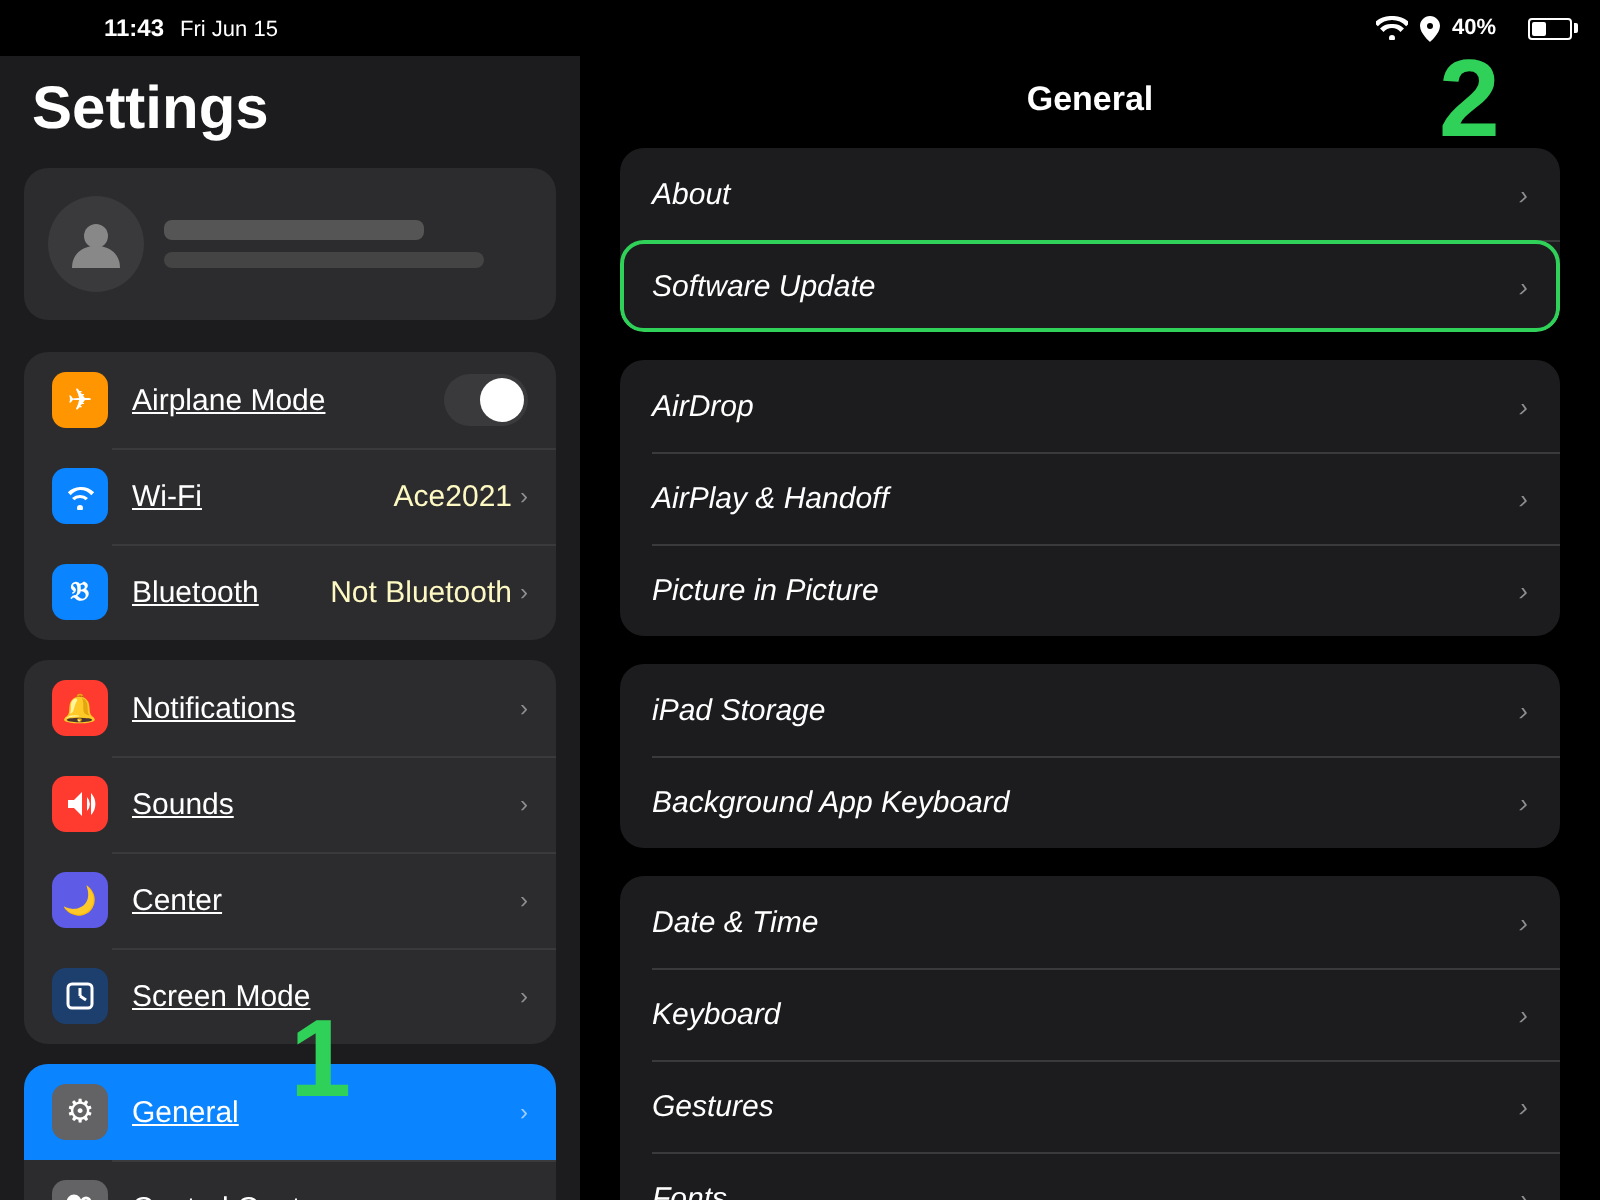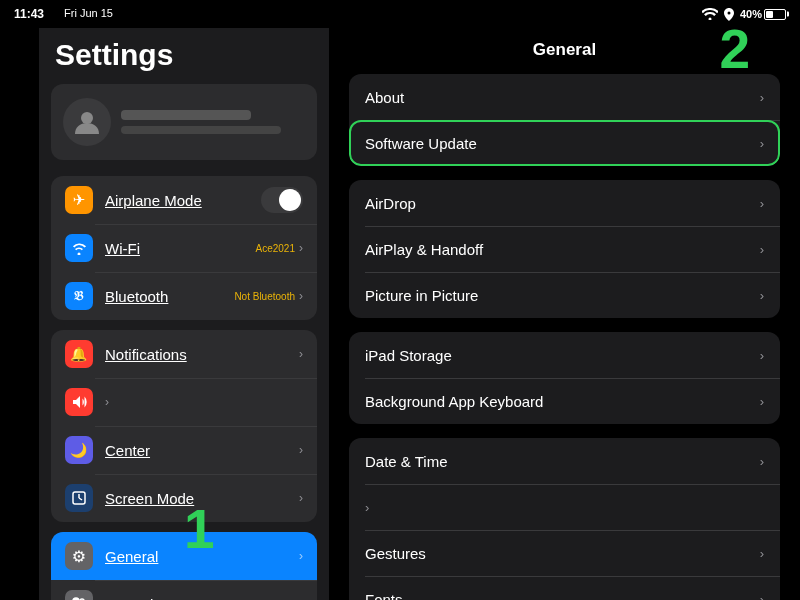--- a/index.html
+++ b/index.html
@@ -19,24 +19,24 @@
       height: 28px;
       background: #000;
       display: flex;
       align-items: center;
       justify-content: space-between;
       padding: 0 14px;
       font-size: 12px;
       font-weight: 600;
       flex-shrink: 0;
     }
-    .status-left { display: flex; gap: 20px; align-items: flex-start; }
+    .status-left { display: flex; gap: 8px; align-items: flex-end; margin-left: 38px; }
     .status-right { display: flex; gap: 6px; align-items: center; font-size: 11px; }
     .battery {
-      display: flex; align-items: center; gap: 2px;
+      display: flex; align-items: center; gap: 16px;
     }
     .battery-bar {
       width: 22px; height: 11px;
       border: 1.5px solid #fff;
       border-radius: 2px;
       position: relative;
       display: flex; align-items: center; padding: 1px;
     }
     .battery-bar::after {
       content: '';
@@ -59,21 +59,20 @@
       overflow: hidden;
     }
 
     
     .sidebar {
       width: 290px;
       background: #1c1c1e;
       flex-shrink: 0;
       overflow-y: auto;
       padding-bottom: 8px;
-      margin-left: 39px;
     }
 
     .settings-title {
       font-size: 30px;
       font-weight: 700;
       padding: 10px 16px 12px;
       color: #fff;
     }
 
     
@@ -131,22 +130,22 @@
       display: flex; align-items: center; justify-content: center;
       font-size: 14px;
     }
     .row-label {
       flex: 1;
       font-size: 15px;
       color: #fff;
       text-decoration: underline;
     }
     .row-value {
-      font-size: 10px;
-      color: #eab308;
+      font-size: 15px;
+      color: #fef9c3;
       margin-right: 4px;
     }
     .chevron {
       color: #8e8e93;
       font-size: 12px;
     }
     .toggle {
       width: 42px; height: 26px;
       background: #3a3a3c;
       border-radius: 13px;
@@ -192,20 +191,21 @@
       margin-bottom: 14px;
     }
 
     .panel-row {
       display: flex;
       align-items: center;
       padding: 13px 16px;
       min-height: 46px;
       cursor: pointer;
       position: relative;
+      font-style: italic;
     }
     .panel-row:not(:last-child)::after {
       content: '';
       position: absolute;
       bottom: 0; left: 16px; right: 0;
       height: 0.5px;
       background: #3a3a3c;
     }
     .panel-row-label {
       flex: 1;
@@ -308,20 +308,21 @@
         <span class="row-label">Notifications</span>
         <span class="chevron">›</span>
       </div>
 
       <div class="settings-row">
         <div class="row-icon icon-red2" style="color:#fff;font-size:14px;display:flex;align-items:center;justify-content:center;">
           <svg width="16" height="16" viewBox="0 0 16 16" fill="white">
             <path d="M9 2L5 6H2v4h3l4 4V2zM11.5 4.5a5 5 0 010 7M13.5 2.5a8 8 0 010 11"></path>
           </svg>
         </div>
+        <span class="row-label">Sounds</span>
         <span class="chevron">›</span>
       </div>
 
       <div class="settings-row">
         <div class="row-icon icon-purple" style="color:#fff;font-size:14px;display:flex;align-items:center;justify-content:center;">🌙</div>
         <span class="row-label">Center</span>
         <span class="chevron">›</span>
       </div>
 
       <div class="settings-row">
@@ -408,20 +409,21 @@
         <span class="panel-chevron">›</span>
       </div>
     </div>
 
     <div class="panel-section">
       <div class="panel-row">
         <span class="panel-row-label">Date &amp; Time</span>
         <span class="panel-chevron">›</span>
       </div>
       <div class="panel-row">
+        <span class="panel-row-label">Keyboard</span>
         <span class="panel-chevron">›</span>
       </div>
       <div class="panel-row">
         <span class="panel-row-label">Gestures</span>
         <span class="panel-chevron">›</span>
       </div>
       <div class="panel-row">
         <span class="panel-row-label">Fonts</span>
         <span class="panel-chevron">›</span>
       </div>

